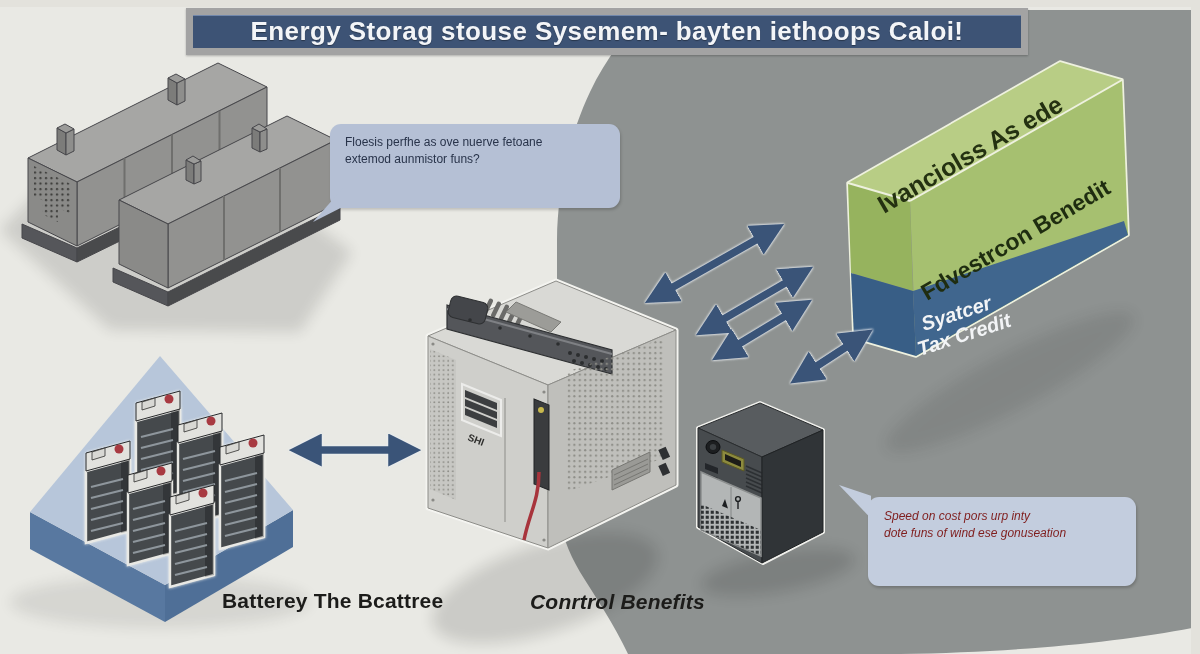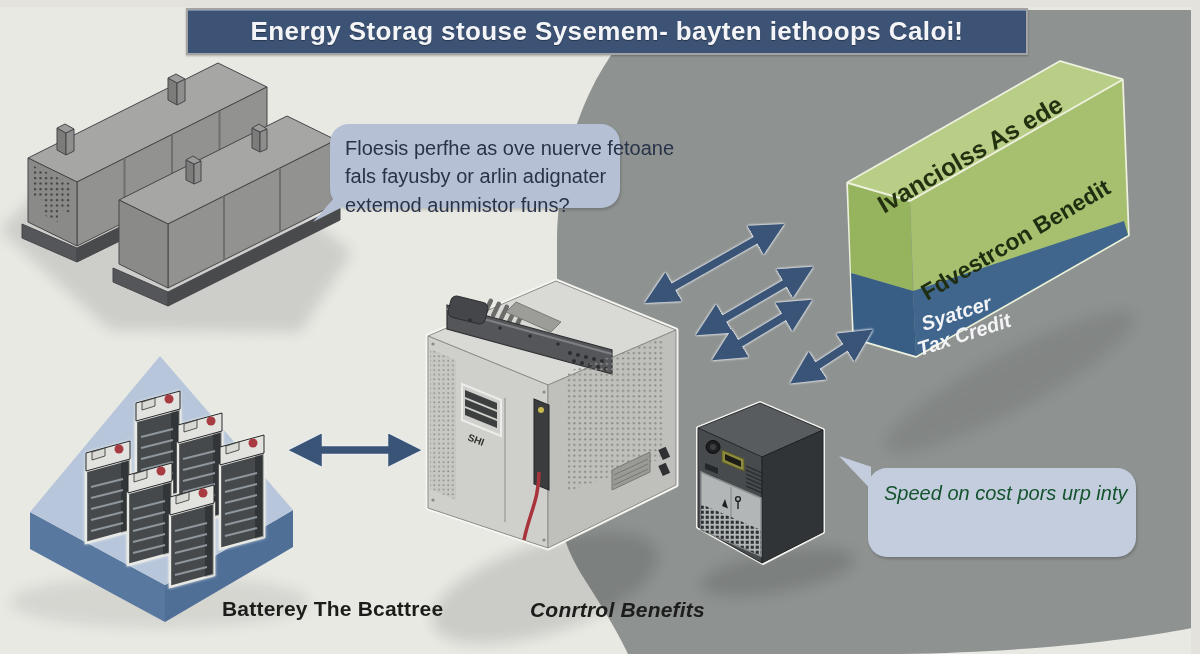--- a/index.html
+++ b/index.html
@@ -3,54 +3,54 @@
 <meta charset="utf-8">
 <style>
   html,body{margin:0;padding:0;background:#b9b8b2;}
   .stage{
     position:relative;width:1200px;height:654px;overflow:hidden;
     background:#e9e9e4;font-family:"Liberation Sans",sans-serif;
   }
   .scene{position:absolute;inset:0;}
   .title-bar{
     position:absolute;left:186px;top:8px;width:842px;height:47px;
-    background:#3d5375;border:2px solid #a3a3a3;box-sizing:border-box;
+    background:#3d5375;border:7px solid #a3a3a3;box-sizing:border-box;
     box-shadow:inset 0 1px 0 #7187ab, 0 1px 2px rgba(0,0,0,.25);
     display:flex;align-items:center;justify-content:center;
   }
   .title-bar span{
     color:#f3f5f8;font-weight:bold;font-size:26px;letter-spacing:.4px;
     white-space:nowrap;text-shadow:0 1px 1px rgba(0,0,0,.35);
   }
   .bubble{
-    position:absolute;border-radius:19px;box-sizing:border-box;
-    font-size:20px;line-height:1.42;
+    position:absolute;border-radius:11px;box-sizing:border-box;
+    font-size:12px;line-height:1.42;
   }
   .bubble-left{
     left:330px;top:124px;width:290px;height:84px;
     background:#b5c0d5;color:#28334a;padding:10px 14px 0 15px;
     box-shadow:1px 2px 3px rgba(0,0,0,.18);
   }
   .bubble-left .tail{
     position:absolute;left:-17px;bottom:-14px;width:30px;height:34px;
     background:#b5c0d5;clip-path:polygon(100% 0,0 100%,100% 55%);
   }
   .bubble-right{
-    left:868px;top:468px;width:268px;height:89px;
-    background:#c3cdde;color:#14532d;padding:11px 12px 0 16px;
+    left:868px;top:497px;width:268px;height:89px;
+    background:#c3cdde;color:#7f1d1d;padding:11px 12px 0 16px;
     font-style:italic;box-shadow:1px 2px 3px rgba(0,0,0,.2);
   }
   .bubble-right .tail{
     position:absolute;left:-29px;top:-12px;width:32px;height:38px;
     background:#c3cdde;clip-path:polygon(0 0,100% 28%,100% 88%);
   }
   .bubble .ln{white-space:nowrap;}
   .caption{
     position:absolute;color:#1c1c1a;font-weight:bold;font-size:21px;
-    letter-spacing:.2px;white-space:nowrap;margin-top:8px;
+    letter-spacing:.2px;white-space:nowrap;
   }
   .caption-battery{left:222px;top:589px;}
   .caption-control{left:530px;top:590px;font-style:italic;}
   .edge{position:absolute;background:#e3e2dc;}
   .edge-top{left:0;top:0;width:1200px;height:7px;}
   .edge-right{left:1191px;top:0;width:9px;height:654px;}
 </style>
 </head>
 <body>
 
@@ -315,27 +315,27 @@
     </g>
   </svg>
 
   <div class="title-bar">
     <span>Energy Storag stouse Sysemem- bayten iethoops Caloi!</span>
   </div>
 
   <div class="bubble bubble-left">
     <div class="tail"></div>
     <div class="ln">Floesis perfhe as ove nuerve fetoane</div>
-    <div class="ln">fals fayusby or arlin adignater</div>
     <div class="ln">extemod aunmistor funs?</div>
   </div>
 
   <div class="bubble bubble-right">
     <div class="tail"></div>
     <div class="ln">Speed on cost pors urp inty</div>
+    <div class="ln">dote funs of wind ese gonuseation</div>
   </div>
 
   <div class="caption caption-battery">Batterey The Bcattree</div>
   <div class="caption caption-control">Conrtrol Benefits</div>
 
   <div class="edge edge-top"></div>
   <div class="edge edge-right"></div>
 </div>
 
 </body></html>

